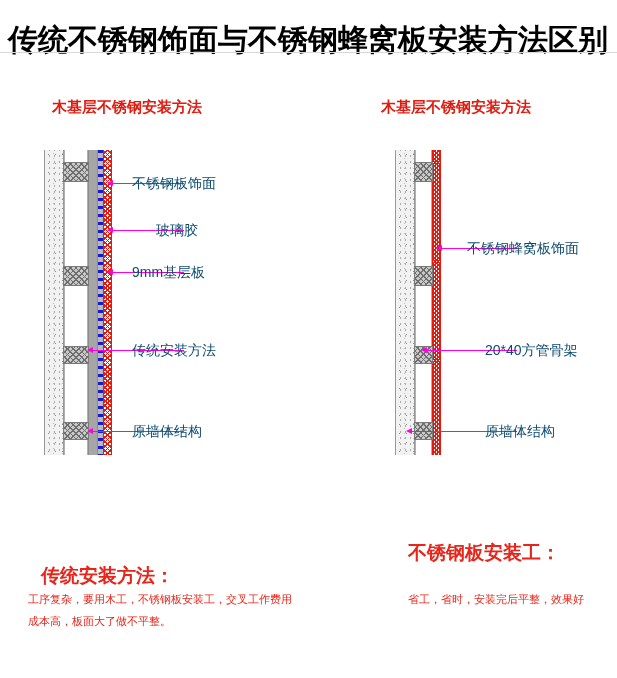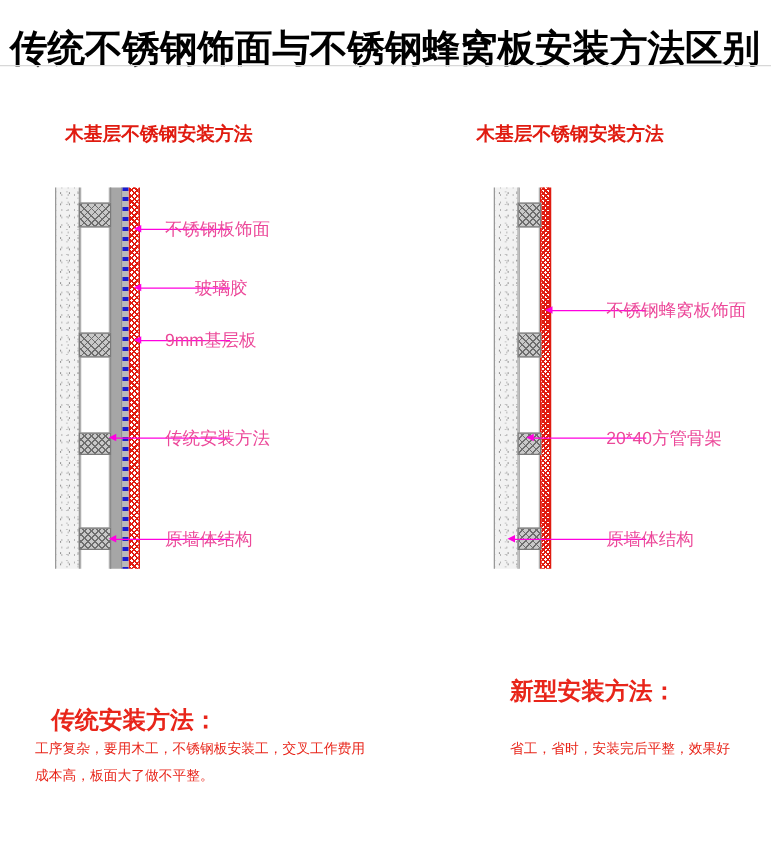--- a/index.html
+++ b/index.html
@@ -153,21 +153,21 @@
     border-top: 3.2px solid transparent;
     border-bottom: 3.2px solid transparent;
     border-right: 6px solid #ff00e0;
   }
 
   
   .callout {
     position: absolute;
     font-family: "Liberation Sans", sans-serif;
     font-size: 14px;
-    color: #ec4899;
+    color: #0c4a6e;
     white-space: nowrap;
     line-height: 16px;
   }
 
   
   .summary-title {
     position: absolute;
     font-family: "Liberation Sans", sans-serif;
     font-size: 19px;
     font-weight: 700;
@@ -249,22 +249,22 @@
 
   <div class="leader" style="left:46px; top:98px;  width:76px;"></div>
   <div class="arrowhead" style="left:41px; top:95px;"></div>
 
   <div class="leader" style="left:31px; top:200px; width:91px;"></div>
   <div class="arrowhead" style="left:26px; top:197px;"></div>
 
   <div class="leader" style="left:16px; top:281px; width:106px;"></div>
   <div class="arrowhead" style="left:11px; top:278px;"></div>
 
-  <div class="callout" style="left:90px; top:90px;">不锈钢蜂窝板饰面</div>
+  <div class="callout" style="left:72px; top:90px;">不锈钢蜂窝板饰面</div>
   <div class="callout" style="left:90px; top:192px;">20*40方管骨架</div>
   <div class="callout" style="left:90px; top:273px;">原墙体结构</div>
 </div>
 
 <div class="summary-title" id="sum-title-left">传统安装方法：</div>
 <div class="summary-body" id="sum-body-left">工序复杂，要用木工，不锈钢板安装工，交叉工作费用成本高，板面大了做不平整。</div>
 
-<div class="summary-title" id="sum-title-right">新型安装方法：</div>
+<div class="summary-title" id="sum-title-right">不锈钢板安装工：</div>
 <div class="summary-body" id="sum-body-right">省工，省时，安装完后平整，效果好</div>
 
 </body></html>

